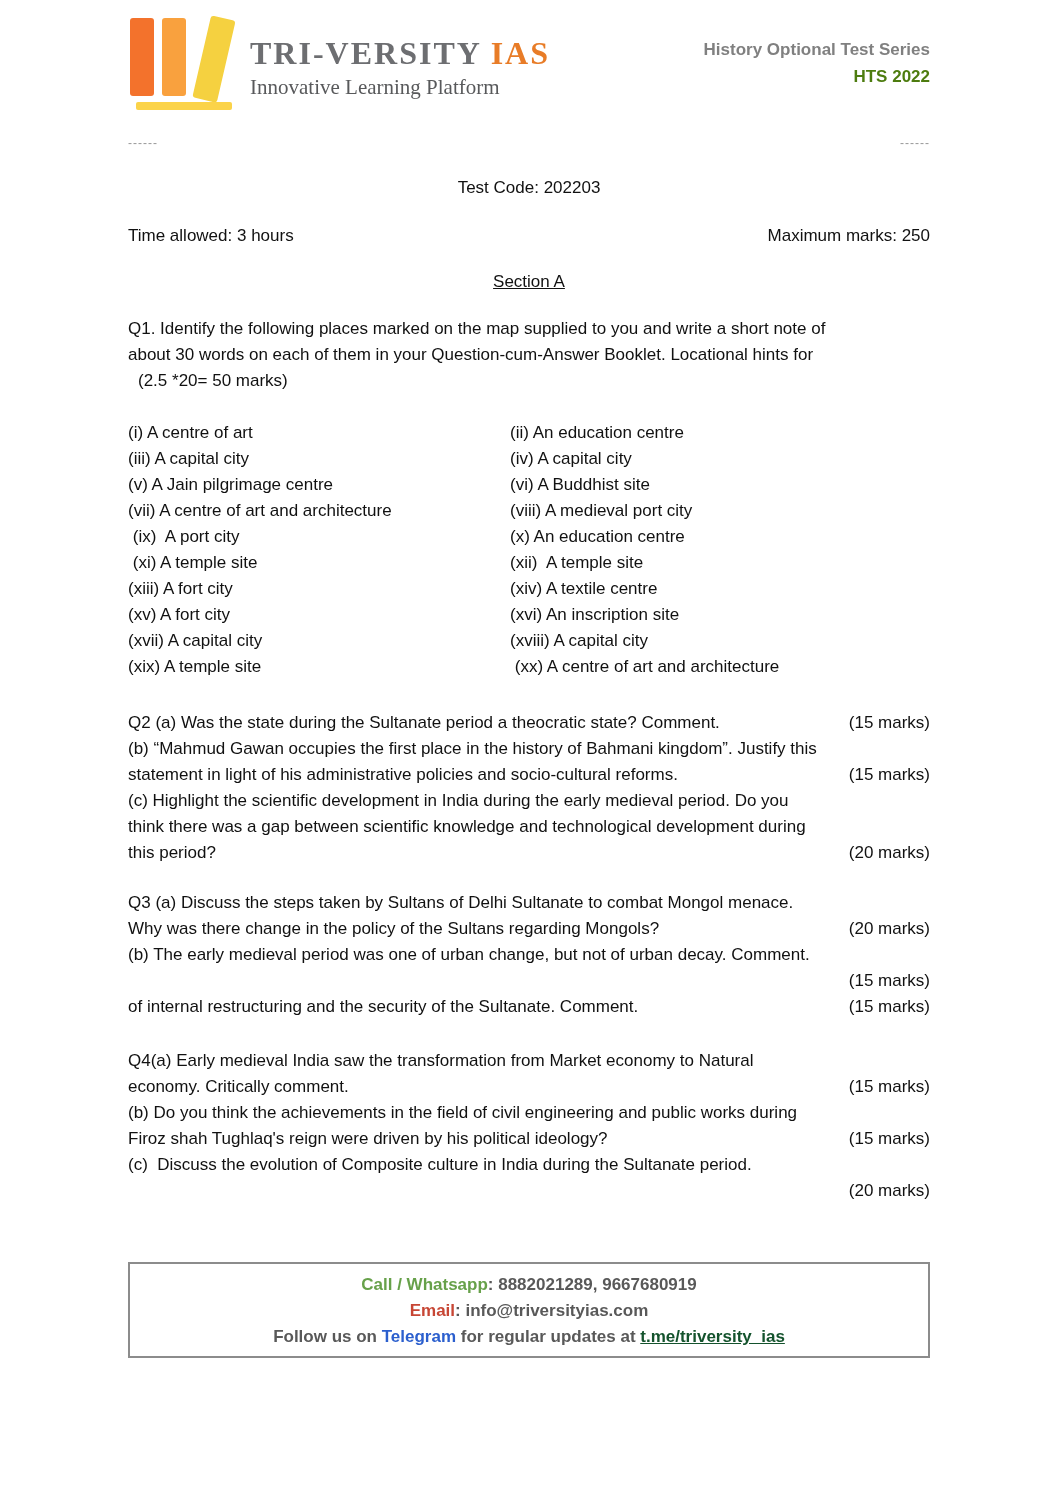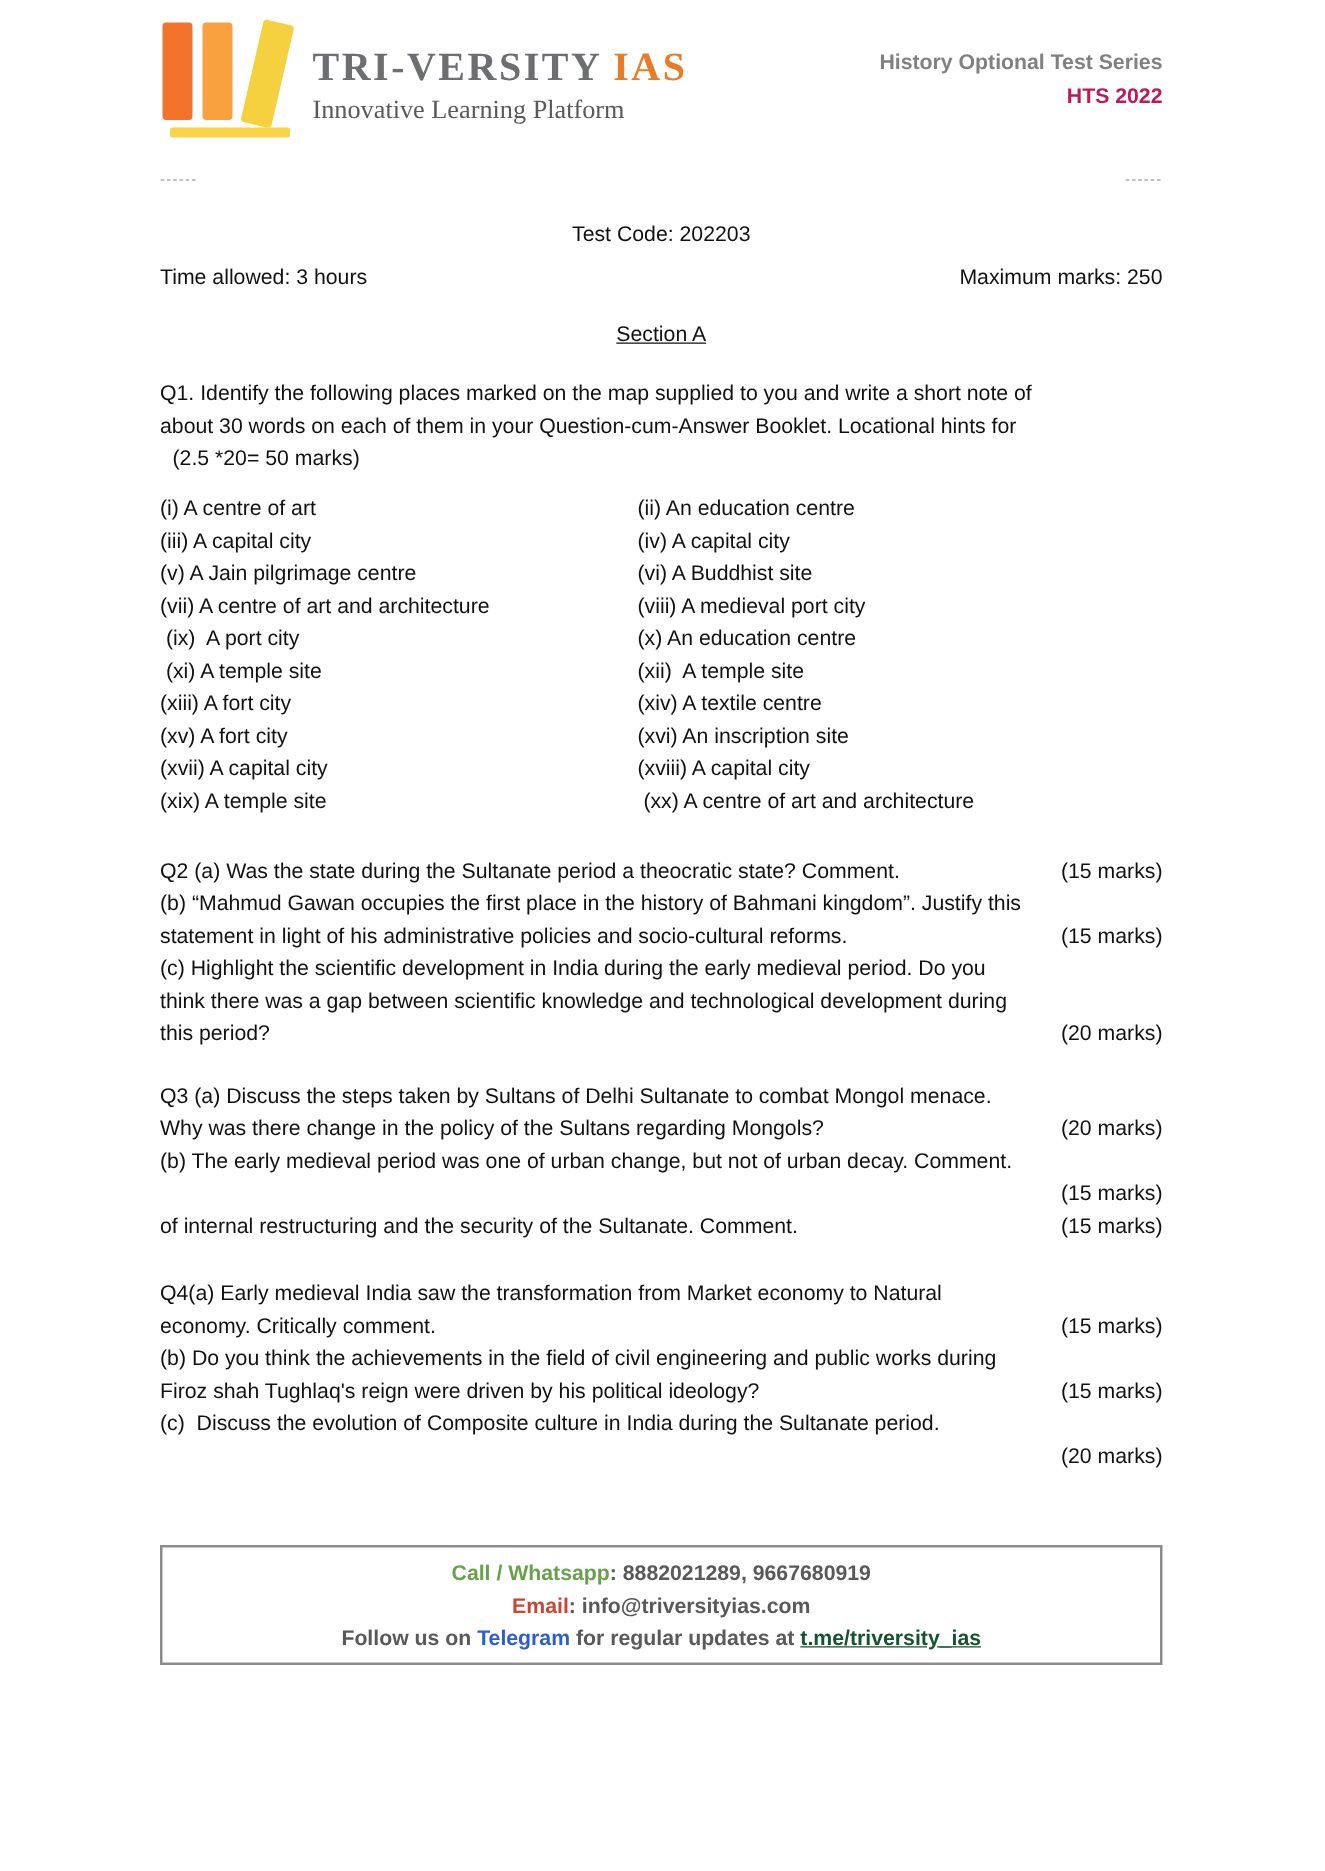--- a/index.html
+++ b/index.html
@@ -21,35 +21,35 @@
   .book-shelf { position:absolute; left:8px; top:86px; width:96px; height:8px;
             background:#FBD349; border-radius:2px; }
   .logo-text { margin-left:16px; padding-top:8px; }
   .brand { font-family:"Liberation Serif", serif; font-weight:bold; font-size:32px;
            letter-spacing:2px; color:#6D6E71; white-space:nowrap; }
   .brand .accent { color:#E87C27; }
   .tagline { font-family:"Liberation Serif", serif; font-size:21px;
              color:#58595B; margin-top:3px; }
   .header-right { text-align:right; padding-top:22px; line-height:24px; }
   .series-title { color:#808080; font-weight:bold; font-size:17px; }
-  .series-code  { color:#be185d; font-weight:bold; font-size:17px; margin-top:3px; }
+  .series-code  { color:#4d7c0f; font-weight:bold; font-size:17px; margin-top:3px; }
   
   .dashes-row { display:flex; justify-content:space-between; margin-top:26px;
                 color:#999; font-size:12px; letter-spacing:1px; }
   .test-code { text-align:center; font-size:17px; margin-top:28px; }
-  .time-row  { display:flex; justify-content:space-between; font-size:17px; margin-top:14px; }
+  .time-row  { display:flex; justify-content:space-between; font-size:17px; margin-top:28px; }
   .section-row { text-align:center; margin-top:26px; font-size:17px; }
   .section-row span { text-decoration:underline; }
   
   .qblock { font-size:17px; }
   .qline { display:flex; justify-content:space-between; line-height:26px; }
   .qline .t { white-space:pre; }
   .qline .marks { white-space:pre; padding-left:10px; }
   .q1 { margin-top:24px; }
-  .places { margin-top:14px; display:grid; grid-template-columns:382px 1fr;
+  .places { margin-top:26px; display:grid; grid-template-columns:382px 1fr;
             column-gap:0; font-size:17px; }
   .places .col div { line-height:26px; white-space:pre; }
   .q2 { margin-top:30px; }
   .q3 { margin-top:24px; }
   .q4 { margin-top:28px; }
   
   .footer-box { margin-top:58px; border:2px solid #8C8C8C; background:#fff;
                 padding:8px 10px 6px 10px; text-align:center;
                 font-size:17px; font-weight:bold; color:#595959; line-height:26px; }
   .green { color:#67A14A; }

